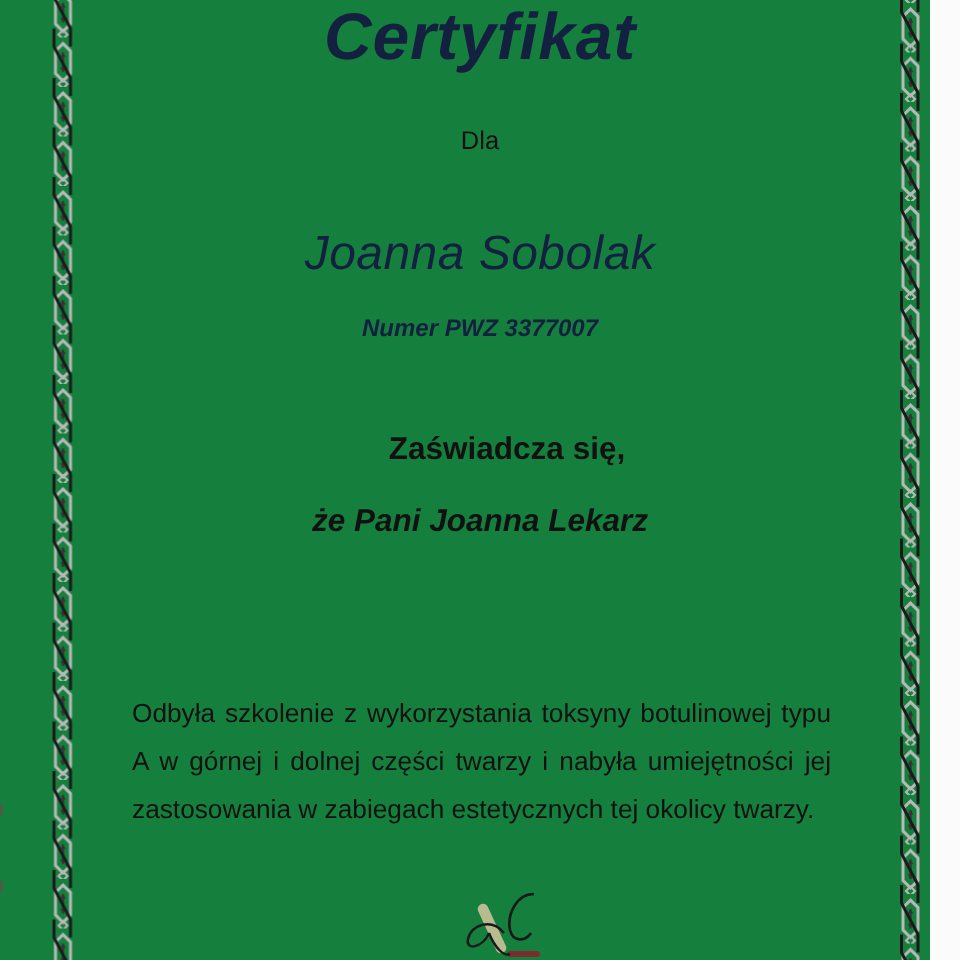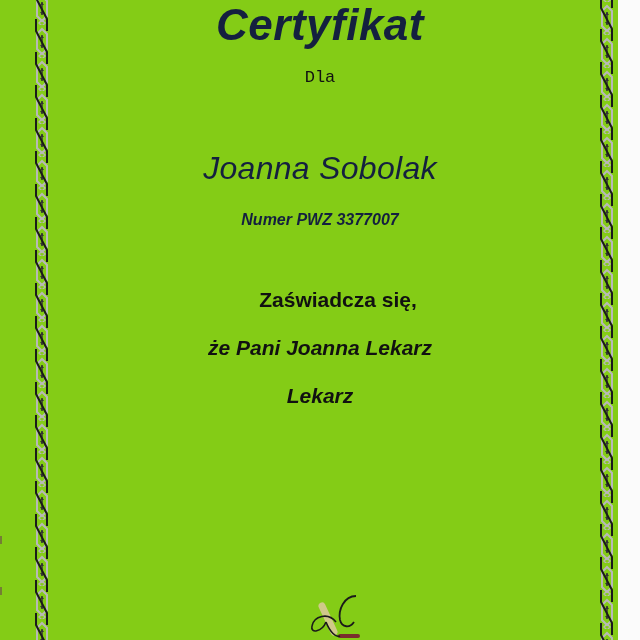--- a/index.html
+++ b/index.html
@@ -4,38 +4,37 @@
 <style>
   html, body { margin: 0; padding: 0; }
   body {
     width: 640px; height: 640px; overflow: hidden;
     background: #fbfbfb;
     position: relative;
     font-family: "Liberation Sans", "DejaVu Sans", sans-serif;
     color: #111;
   }
   .page {
-    position: absolute; left: 0; top: 0; width: 572px; height: 640px;
-    background: #84cc16;
-    padding-left: 46px;
+    position: absolute; left: 0; top: 0; width: 620px; height: 640px;
+    background: #15803d;
   }
   .border {
     position: absolute; top: -8px; width: 18px; height: 660px;
   }
   .border-left { left: 33px; }
   .border-right { left: 598px; }
   .edge-mark {
     position: absolute; left: 0; width: 2px; background: #6b4a4a; opacity: 0.6;
   }
   .text-block { position: absolute; left: 0; width: 640px; text-align: center; }
   .title {
     top: 0px; font-size: 44px; font-weight: bold; font-style: italic;
     color: #14203f; letter-spacing: 0.5px;
   }
-  .for-label { top: 68px; font-size: 17px; color: #111; font-family: Liberation Mono, monospace; }
+  .for-label { top: 84px; font-size: 17px; color: #111; }
   .recipient {
     top: 150px; font-size: 32px; font-weight: normal; font-style: italic;
     color: #14203f; letter-spacing: 0.3px;
   }
   .pwz {
     top: 211px; font-size: 16px; font-weight: bold; font-style: italic; color: #14203f;
   }
   .certifies { top: 288px; font-size: 21px; font-weight: bold; color: #111; margin-left: 18px; }
   .pani { top: 336px; font-size: 21px; font-weight: bold; font-style: italic; color: #111; }
   .role { top: 384px; font-size: 21px; font-weight: bold; font-style: italic; color: #111; }
@@ -90,22 +89,22 @@
 
   <div class="edge-mark" style="top:536px;height:8px;"></div>
   <div class="edge-mark" style="top:587px;height:8px;"></div>
 
   <div class="text-block title">Certyfikat</div>
   <div class="text-block for-label">Dla</div>
   <div class="text-block recipient">Joanna Sobolak</div>
   <div class="text-block pwz">Numer PWZ 3377007</div>
   <div class="text-block certifies">Zaświadcza się,</div>
   <div class="text-block pani">że Pani Joanna Lekarz</div>
-  <div class="text-block role">Lekarz</div>
 
+  <div class="body-text">Odbyła szkolenie z wykorzystania toksyny botulinowej typu A w górnej i dolnej części twarzy i nabyła umiejętności jej zastosowania w zabiegach estetycznych tej okolicy twarzy.</div>
 
   <svg class="signature" viewBox="0 0 70 48">
     <path d="M22 14 L34 40" stroke="#e4c9a6" stroke-width="7" stroke-linecap="round" opacity="0.8"></path>
     <path d="M40 44 L58 44" stroke="#7a2d2d" stroke-width="4" stroke-linecap="round"></path>
     <path d="M36 30 C28 20, 14 24, 12 34 C10 42, 22 40, 26 30" fill="none" stroke="#1a1a1a" stroke-width="1.6"></path>
     <path d="M26 30 C30 40, 36 46, 40 44" fill="none" stroke="#1a1a1a" stroke-width="1.6"></path>
     <path d="M56 4 C44 4, 38 18, 40 28 C42 36, 50 36, 54 30" fill="none" stroke="#1a1a1a" stroke-width="1.8"></path>
   </svg>
 </div>
 

